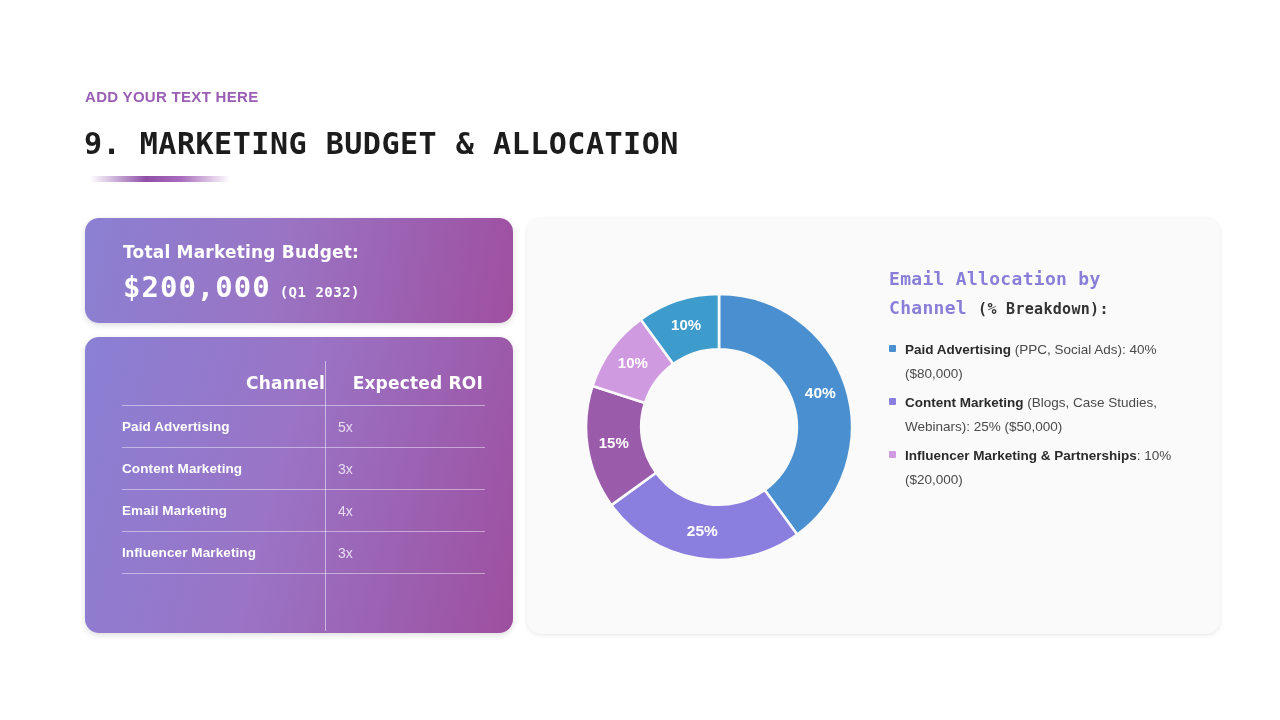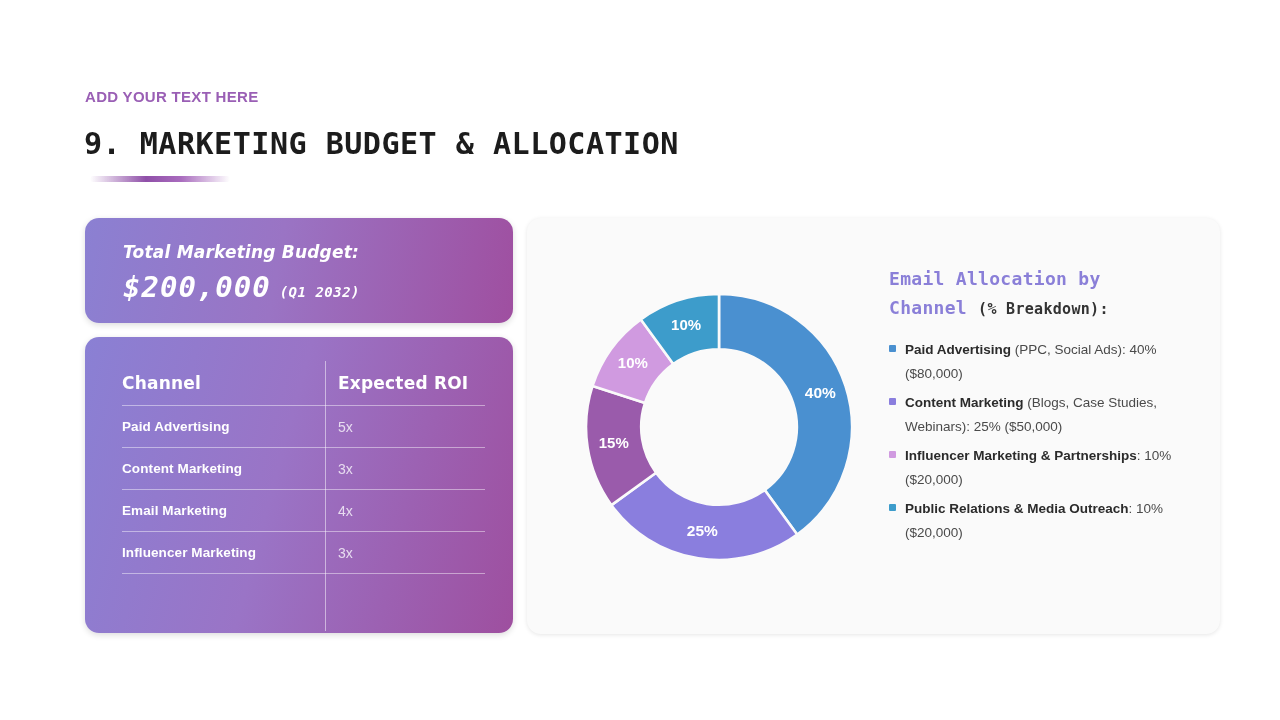--- a/index.html
+++ b/index.html
@@ -33,21 +33,20 @@
     filter:blur(.6px);
   }
 
   
   .budget-card{
     position:absolute;left:85px;top:218px;width:428px;height:105px;
     border-radius:14px;
     background:linear-gradient(100deg,#8b80d2 0%,#9a74c4 45%,#9f4fa0 100%);
     box-shadow:0 2px 6px rgba(0,0,0,.14);
     color:#fff;
-    font-style:italic;
   }
   .budget-label{
     position:absolute;left:38px;top:24px;
     font-size:17px;font-weight:bold;letter-spacing:.2px;
     font-family:"DejaVu Sans", sans-serif;
   }
   .budget-amount-row{
     position:absolute;left:38px;top:52px;display:flex;align-items:baseline;gap:9px;
   }
   .budget-amount{
@@ -67,20 +66,21 @@
     color:#fff;
   }
   .tbl{position:absolute;left:37px;top:24px;right:30px;}
   .trow{display:flex;align-items:center;height:41px;}
   .trow.head{height:44px;}
   .tcell-c{width:203px;flex:none;padding-left:0;}
   .tcell-r{flex:1;padding-left:13px;}
   .trow.head .tcell-c,.trow.head .tcell-r{
     font-size:17px;font-weight:bold;letter-spacing:.2px;color:#ffffff;
     font-family:"DejaVu Sans", sans-serif;
+    text-align:right;
   }
   .trow.body .tcell-c{font-size:13.5px;font-weight:bold;color:#ffffff;letter-spacing:.1px;}
   .trow.body .tcell-r{font-size:14px;color:#e7dcf0;}
   .hline{height:1px;background:rgba(255,255,255,.45);width:363px;}
   .vline{
     position:absolute;left:240px;top:24px;width:1px;height:270px;
     background:rgba(255,255,255,.5);
   }
 
   
@@ -217,24 +217,18 @@
         </div>
 
 
         <div class="legend-item">
           <span class="bullet" style="background: rgb(208, 154, 224);"></span>
           <div class="legend-text">
             <b>Influencer Marketing &amp; Partnerships</b><span>: 10% ($20,000)</span>
           </div>
         </div>
 
-        <div class="legend-item">
-          <span class="bullet" style="background: rgb(61, 156, 203);"></span>
-          <div class="legend-text">
-            <b>Public Relations &amp; Media Outreach</b><span>: 10% ($20,000)</span>
-          </div>
-        </div>
 
       </div>
     </div>
 
   </div>
 </div>
 
 </body></html>

